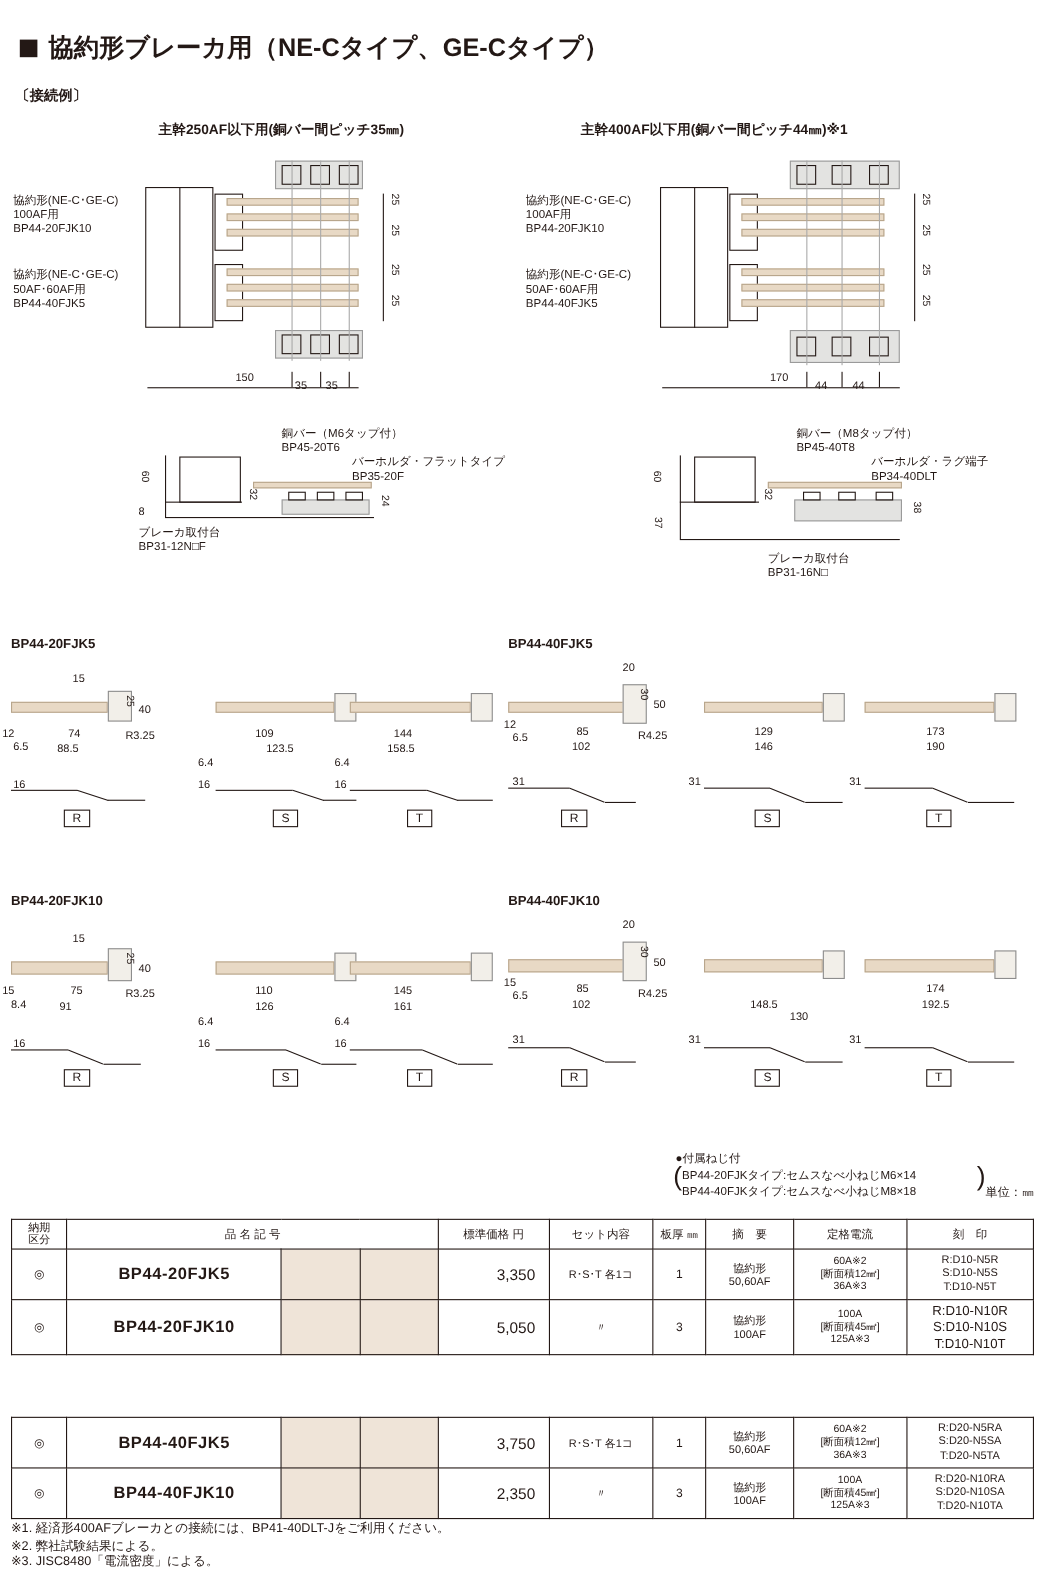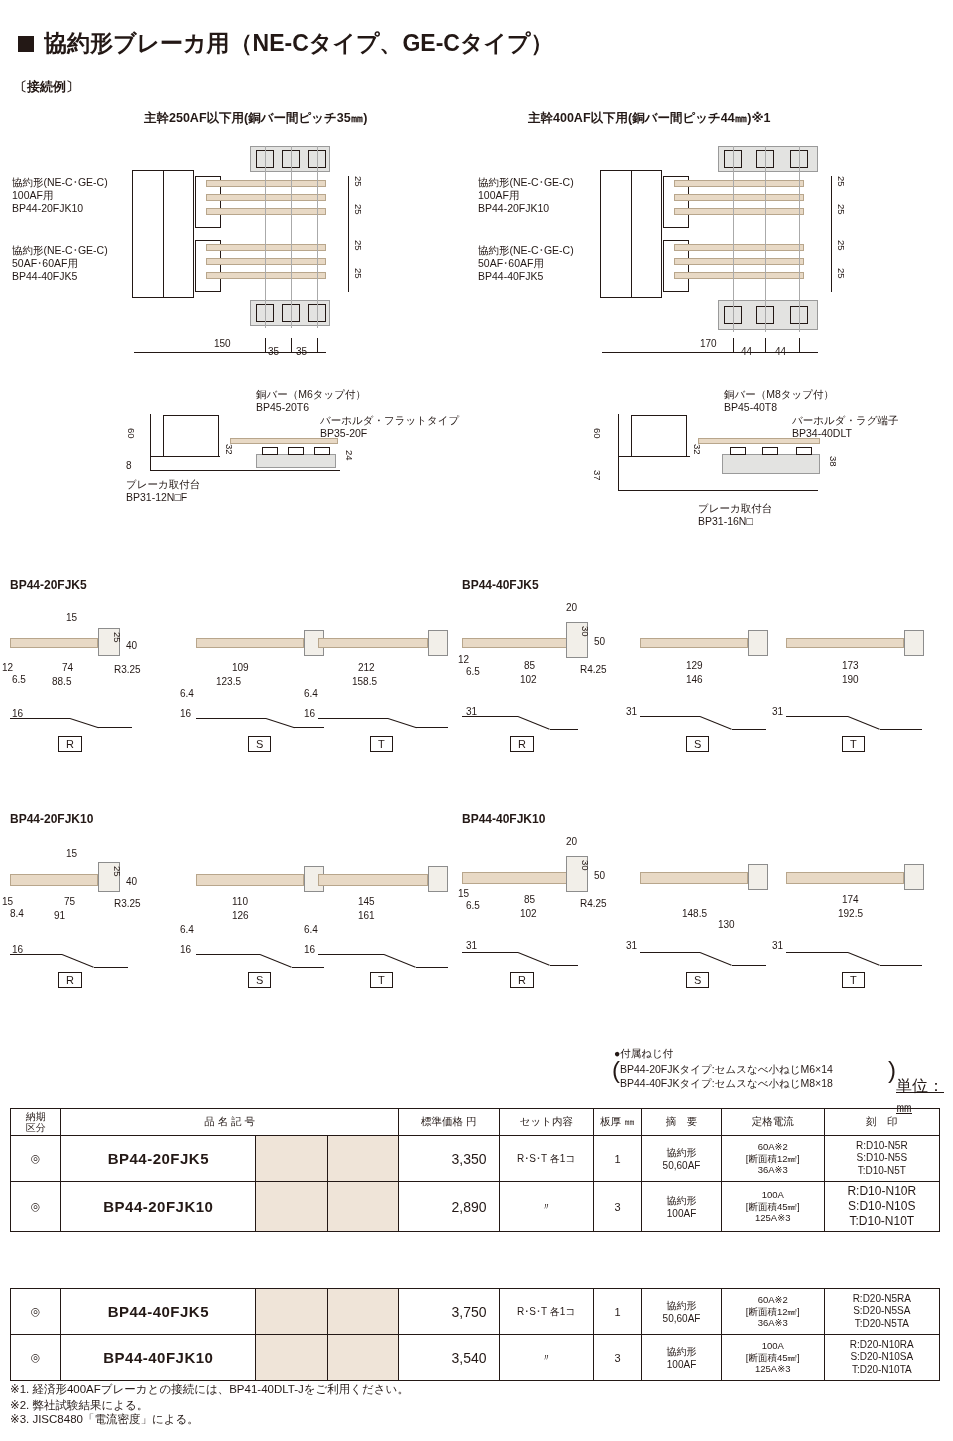--- a/index.html
+++ b/index.html
@@ -36,21 +36,21 @@
   
   .sec-bullet{position:absolute;font-size:16px;font-weight:bold;white-space:nowrap;}
   .sec-bullet::before{content:"\25CF";color:#231815;font-size:12px;margin-right:5px;vertical-align:2px;}
   table.pt{position:absolute;border-collapse:collapse;font-size:11px;}
   table.pt td,table.pt th{border:1px solid #231815;text-align:center;vertical-align:middle;padding:2px 3px;margin-top:16px;}
   table.pt th{font-weight:normal;font-size:10.5px;}
   .modelcell{font-size:15px;font-weight:bold;letter-spacing:0.5px;}
   .pricecell{font-size:14px;text-align:right !important;padding-right:12px !important;}
   .beige{background:#efe4d8;}
   .note{position:absolute;font-size:11.5px;white-space:nowrap;}
-  .unit{position:absolute;font-size:16px;text-decoration:underline;}
+  .unit{position:absolute;font-size:11px;}
   .screwnote{position:absolute;font-size:10.5px;line-height:1.35;white-space:pre;}
   .brace{position:absolute;font-size:10.5px;line-height:1.35;}
 </style>
 </head>
 <body>
 
 <div class="page">
 
   <div class="title-row">
     <div class="title-sq"></div>
@@ -210,32 +210,32 @@
     <div class="dim" style="left:12px;top:708px;">16</div>
     <div class="ln" style="left:10px;top:718px;width:60px;height:1px;"></div>
     <div class="ln" style="left:70px;top:718px;width:30px;height:1px;transform:rotate(18deg);transform-origin:left center;"></div>
     <div class="ln" style="left:98px;top:727px;width:34px;height:1px;"></div>
     <div class="tag" style="left:58px;top:736px;">R</div>
   </div>
   <div>
     <div class="bar" style="left:196px;top:638px;width:108px;height:10px;"></div>
     <div class="boxg" style="left:304px;top:630px;width:20px;height:26px;"></div>
     <div class="dim" style="left:232px;top:662px;">109</div>
-    <div class="dim" style="left:216px;top:676px;">123.5</div>
+    <div class="dim" style="left:242px;top:676px;">123.5</div>
     <div class="dim" style="left:180px;top:688px;">6.4</div>
     <div class="dim" style="left:180px;top:708px;">16</div>
     <div class="ln" style="left:196px;top:718px;width:70px;height:1px;"></div>
     <div class="ln" style="left:266px;top:718px;width:30px;height:1px;transform:rotate(18deg);transform-origin:left center;"></div>
     <div class="ln" style="left:294px;top:727px;width:30px;height:1px;"></div>
     <div class="tag" style="left:248px;top:736px;">S</div>
   </div>
   <div>
     <div class="bar" style="left:318px;top:638px;width:110px;height:10px;"></div>
     <div class="boxg" style="left:428px;top:630px;width:20px;height:26px;"></div>
-    <div class="dim" style="left:358px;top:662px;">212</div>
+    <div class="dim" style="left:358px;top:662px;">144</div>
     <div class="dim" style="left:352px;top:676px;">158.5</div>
     <div class="dim" style="left:304px;top:688px;">6.4</div>
     <div class="dim" style="left:304px;top:708px;">16</div>
     <div class="ln" style="left:318px;top:718px;width:70px;height:1px;"></div>
     <div class="ln" style="left:388px;top:718px;width:30px;height:1px;transform:rotate(18deg);transform-origin:left center;"></div>
     <div class="ln" style="left:416px;top:727px;width:32px;height:1px;"></div>
     <div class="tag" style="left:370px;top:736px;">T</div>
   </div>
 
   <div class="lbl-b" style="left:462px;top:578px;">BP44-40FJK5</div>
@@ -412,21 +412,21 @@
 36A※3</td>
       <td style="font-size:10px;white-space:pre-line;line-height:1.25;">R:D10-N5R
 S:D10-N5S
 T:D10-N5T</td>
     </tr>
     <tr style="height:46px;">
       <td>◎</td>
       <td class="modelcell">BP44-20FJK10</td>
       <td class="beige"></td>
       <td class="beige"></td>
-      <td class="pricecell">2,890</td>
+      <td class="pricecell">5,050</td>
       <td style="font-size:10px;">〃</td>
       <td>3</td>
       <td style="font-size:10px;white-space:pre-line;">協約形
 100AF</td>
       <td style="font-size:9.5px;white-space:pre-line;line-height:1.25;">100A
 [断面積45㎟]
 125A※3</td>
       <td style="font-size:12px;white-space:pre-line;line-height:1.25;">R:D10-N10R
 S:D10-N10S
 T:D10-N10T</td>
@@ -464,21 +464,21 @@
 36A※3</td>
       <td style="font-size:10px;white-space:pre-line;line-height:1.25;">R:D20-N5RA
 S:D20-N5SA
 T:D20-N5TA</td>
     </tr>
     <tr style="height:46px;">
       <td>◎</td>
       <td class="modelcell">BP44-40FJK10</td>
       <td class="beige"></td>
       <td class="beige"></td>
-      <td class="pricecell">3,540</td>
+      <td class="pricecell">2,350</td>
       <td style="font-size:10px;">〃</td>
       <td>3</td>
       <td style="font-size:10px;white-space:pre-line;">協約形
 100AF</td>
       <td style="font-size:9.5px;white-space:pre-line;line-height:1.25;">100A
 [断面積45㎟]
 125A※3</td>
       <td style="font-size:10px;white-space:pre-line;line-height:1.25;">R:D20-N10RA
 S:D20-N10SA
 T:D20-N10TA</td>

